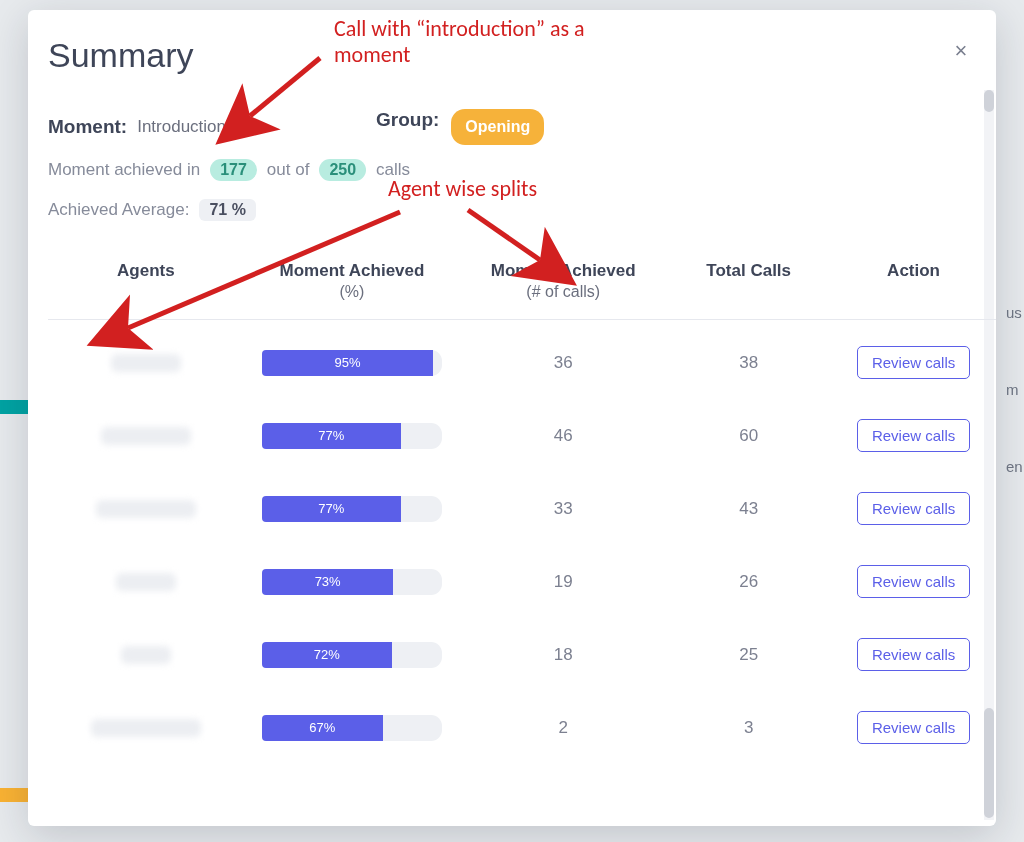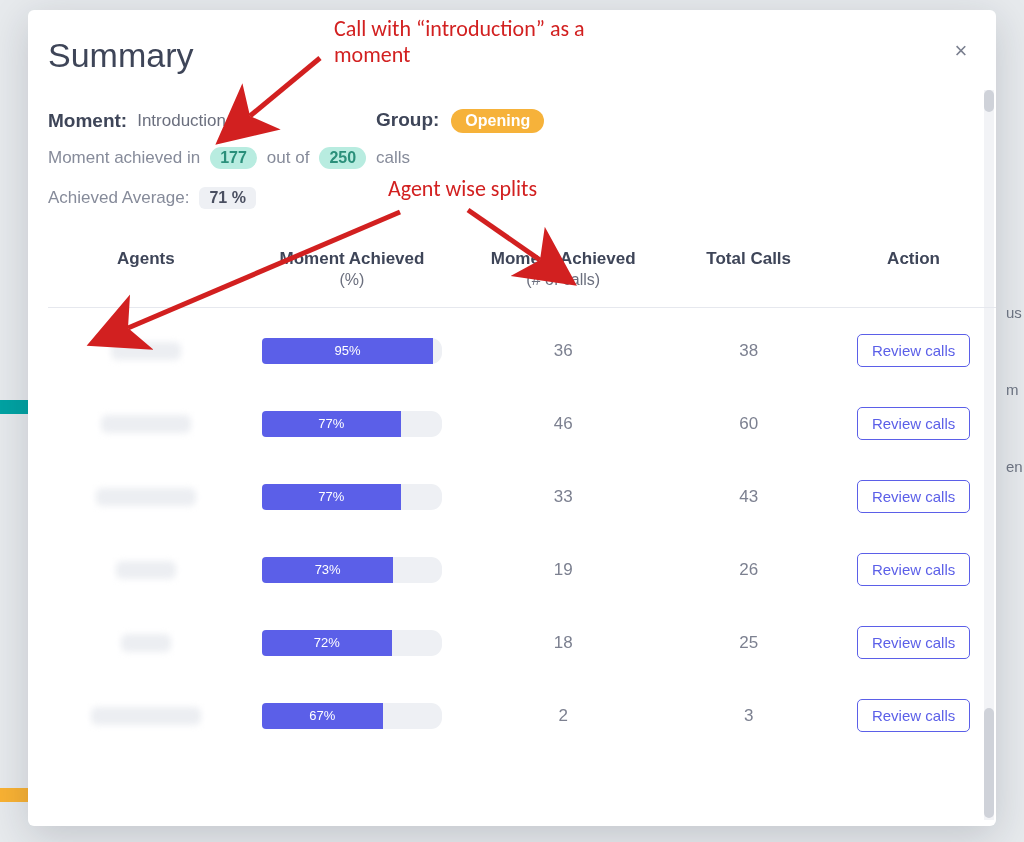--- a/index.html
+++ b/index.html
@@ -67,21 +67,21 @@
   .meta-row3 { margin-top:18px; font-size:17px; color:#868b9a;}
 
   .label-strong { color:#3e4558; font-weight:600; font-size:19px; }
   .moment-name { color:#6b6f7e; font-size:17px; }
   .pill-teal {
     display:inline-block; background:#b8ece0; color:#2a8f7a;
     padding:2px 10px; border-radius:12px; font-weight:600; font-size:16px;
   }
   .pill-orange {
     display:inline-block; background:#f6b23a; color:#fff;
-    padding:3px 14px; border-radius:14px; font-weight:700; font-size:16px;
+    padding:9px 14px; border-radius:14px; font-weight:700; font-size:16px;
   }
   .pill-gray {
     display:inline-block; background:#eef0f4; color:#4a4f60;
     padding:2px 10px; border-radius:6px; font-weight:600; font-size:16px;
   }
 
   .group-block { margin-left:140px; display:flex; align-items:flex-start; gap:12px;}
 
   table.agents {
     width: calc(100% - 20px);

